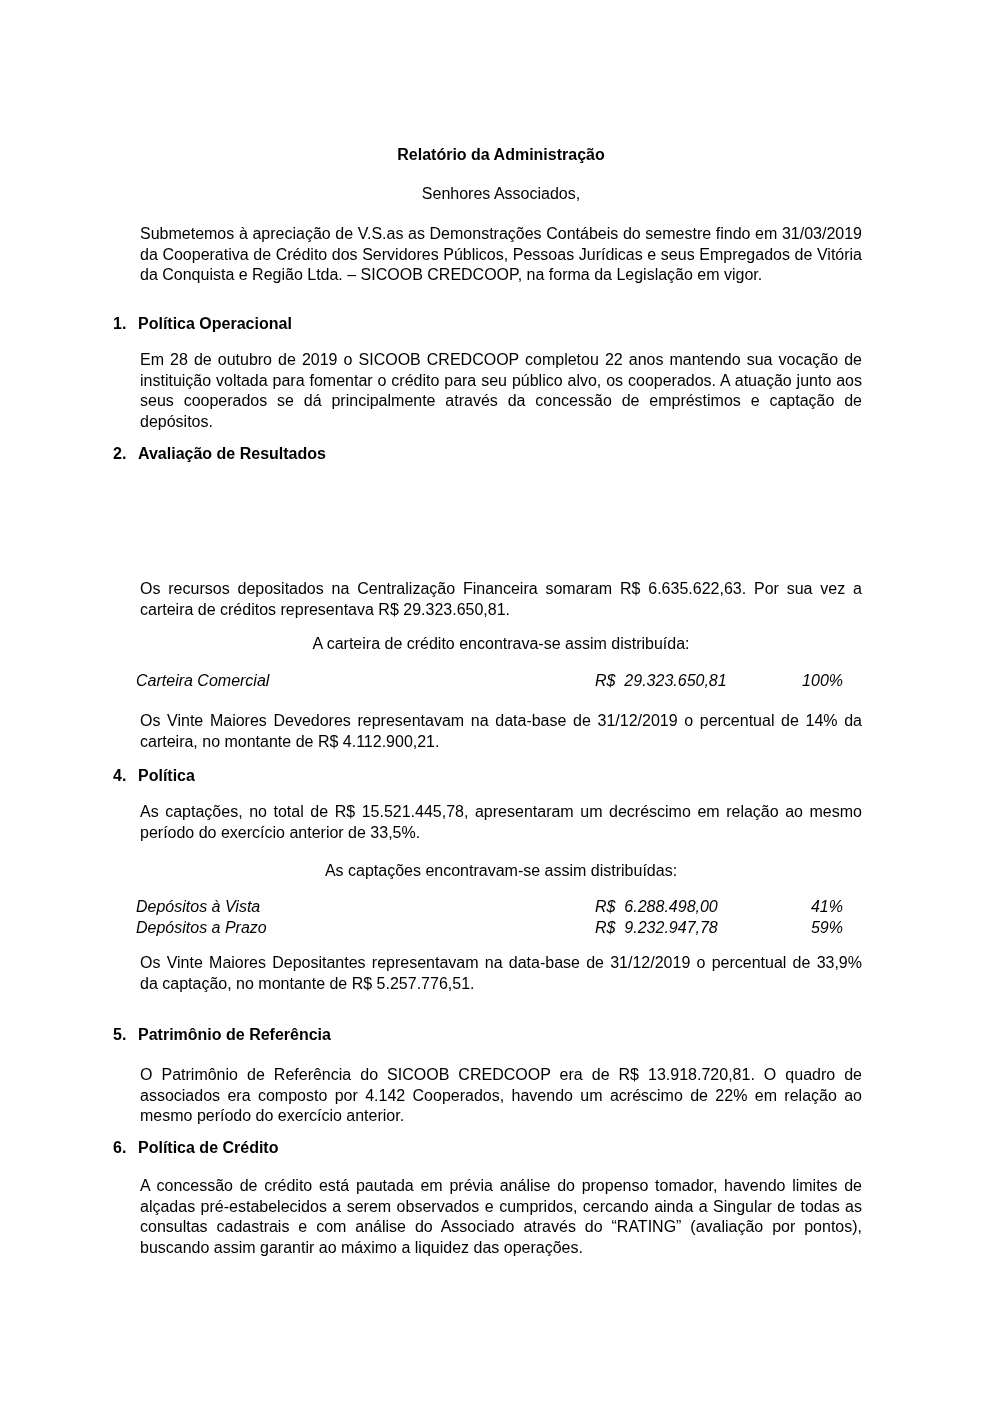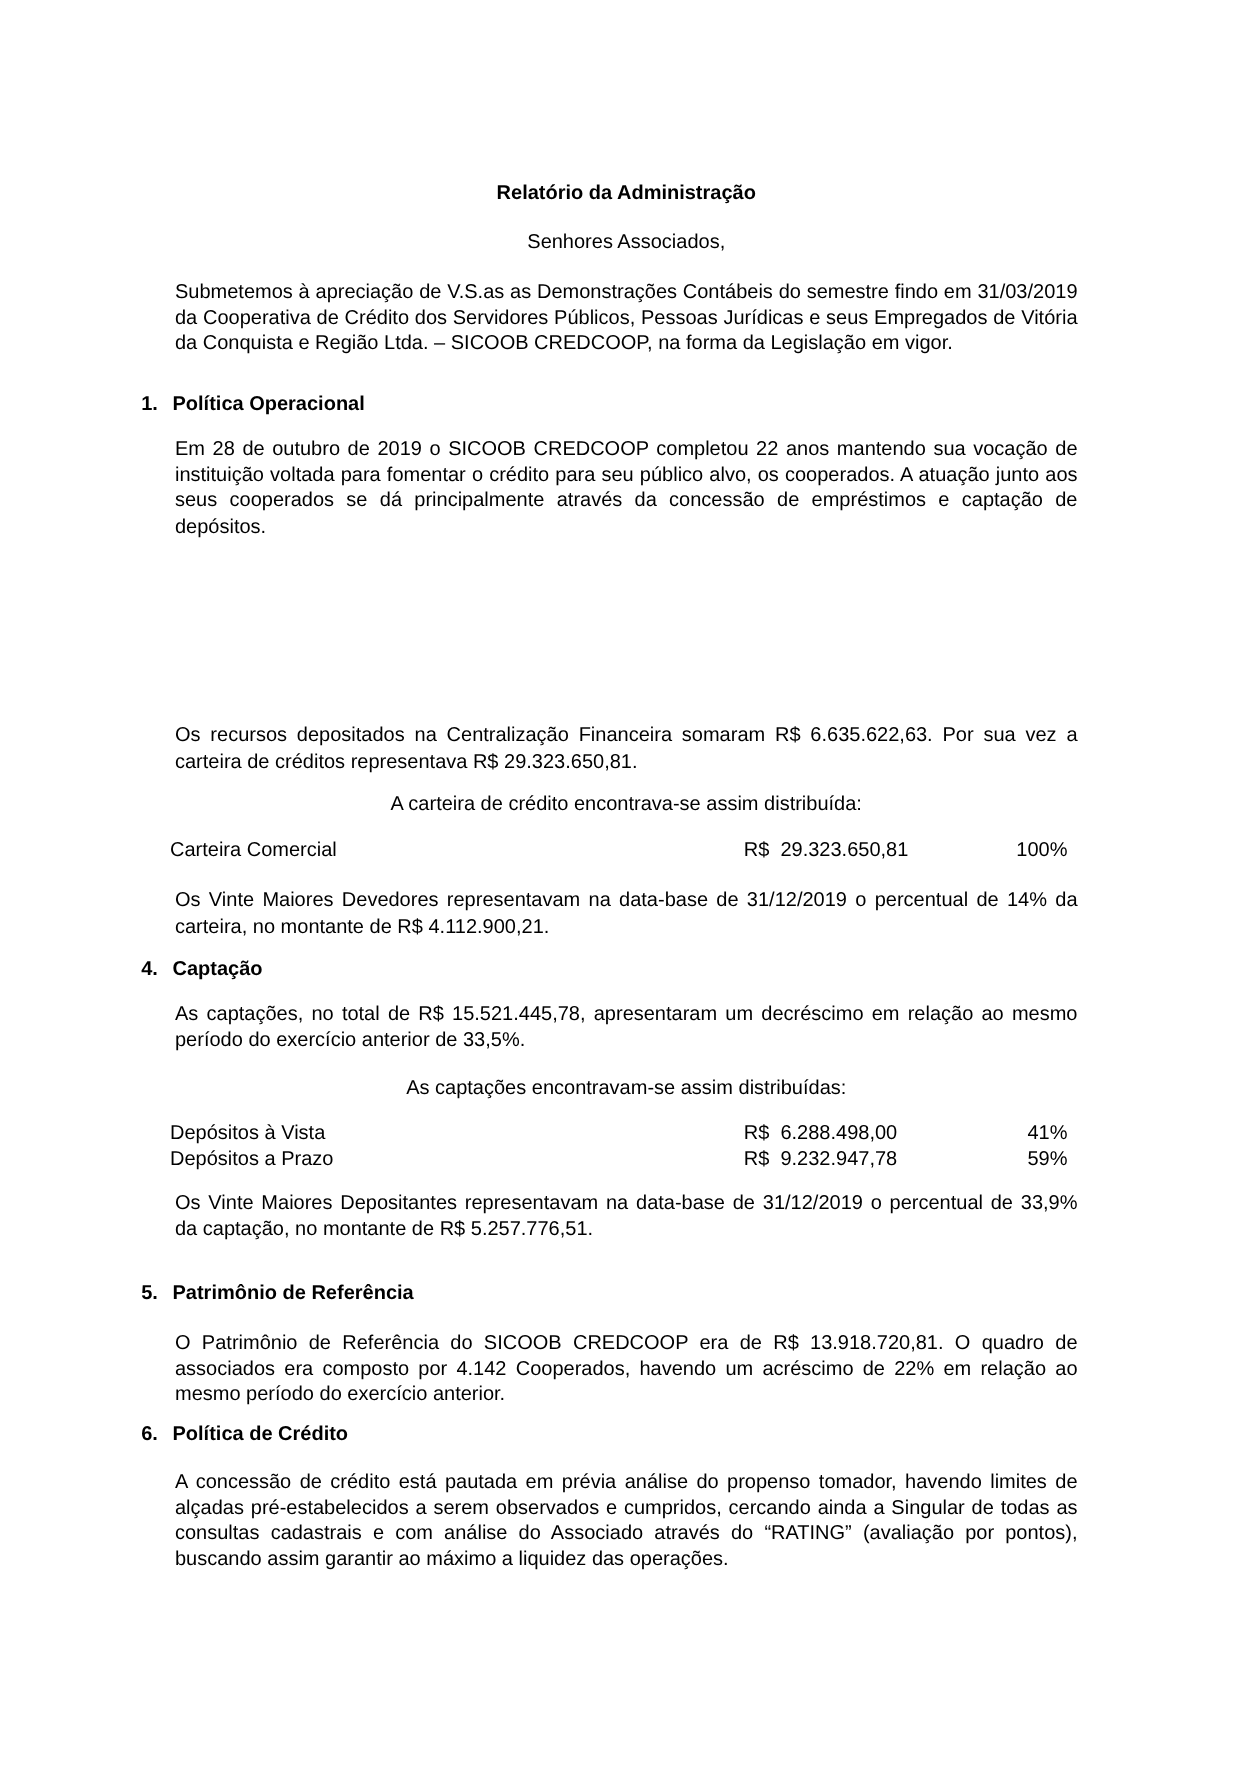--- a/index.html
+++ b/index.html
@@ -19,56 +19,59 @@
     text-align: center;
     font-weight: bold;
   }
   .para {
     left: 140px; width: 722px;
     text-align: justify;
   }
   .lead { left: 140px; width: 722px; text-align: center; }
   .heading { left: 113px; width: 749px; font-weight: bold; }
   .h-num { display: inline-block; width: 25px; }
-  .tbl { left: 136px; width: 722px; }
+  .tbl { left: 136px; width: 722px; font-style: italic; }
   .trow { position: relative; height: 20.5px; }
   .t-label { position: absolute; left: 0; white-space: nowrap; }
   .t-value { position: absolute; left: 459px; white-space: pre; }
-  .t-pct { position: absolute; right: 4px; text-align: right; white-space: nowrap; }
+  .t-pct { position: absolute; right: 15px; text-align: right; white-space: nowrap; }
 </style>
 </head>
 <body>
 
 <div class="page">
 
   <div class="blk title" style="top:145px">Relatório da Administração</div>
 
   <div class="blk lead" style="top:184px">Senhores Associados,</div>
 
   <div class="blk para" style="top:224px">Submetemos à apreciação de V.S.as as Demonstrações Contábeis do semestre findo em 31/03/2019 da Cooperativa de Crédito dos Servidores Públicos, Pessoas Jurídicas e seus Empregados de Vitória da Conquista e Região Ltda. – SICOOB CREDCOOP, na forma da Legislação em vigor.</div>
 
   <div class="blk heading" style="top:314px">
     <span class="h-num">1.</span><span>Política Operacional</span>
   </div>
   <div class="blk para" style="top:350px">Em 28 de outubro de 2019 o SICOOB CREDCOOP completou 22 anos mantendo sua vocação de instituição voltada para fomentar o crédito para seu público alvo, os cooperados. A atuação junto aos seus cooperados se dá principalmente através da concessão de empréstimos e captação de depósitos.</div>
 
+  <div class="blk heading" style="top:444px">
+    <span class="h-num">2.</span><span>Avaliação de Resultados</span>
+  </div>
 
   <div class="blk para" style="top:579px">Os recursos depositados na Centralização Financeira somaram R$ 6.635.622,63. Por sua vez a carteira de créditos representava R$ 29.323.650,81.</div>
   <div class="blk lead" style="top:634px">A carteira de crédito encontrava-se assim distribuída:</div>
   <div class="blk tbl" style="top:671px">
     <div class="trow">
       <span class="t-label">Carteira Comercial</span>
       <span class="t-value">R$  29.323.650,81</span>
       <span class="t-pct">100%</span>
     </div>
   </div>
   <div class="blk para" style="top:711px">Os Vinte Maiores Devedores representavam na data-base de 31/12/2019 o percentual de 14% da carteira, no montante de R$ 4.112.900,21.</div>
 
   <div class="blk heading" style="top:766px">
-    <span class="h-num">4.</span><span>Captação</span>
+    <span class="h-num">4.</span><span>Política</span>
   </div>
   <div class="blk para" style="top:802px">As captações, no total de R$ 15.521.445,78, apresentaram um decréscimo em relação ao mesmo período do exercício anterior de 33,5%.</div>
   <div class="blk lead" style="top:861px">As captações encontravam-se assim distribuídas:</div>
   <div class="blk tbl" style="top:897px">
     <div class="trow">
       <span class="t-label">Depósitos à Vista</span>
       <span class="t-value">R$  6.288.498,00</span>
       <span class="t-pct">41%</span>
     </div>
     <div class="trow">

